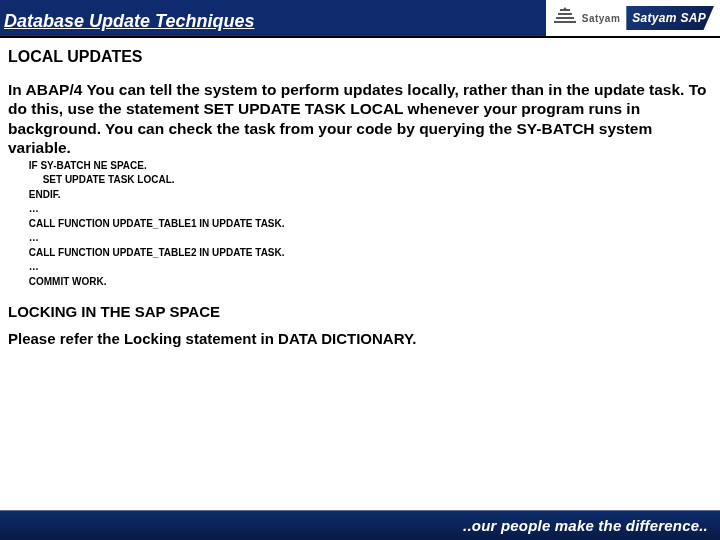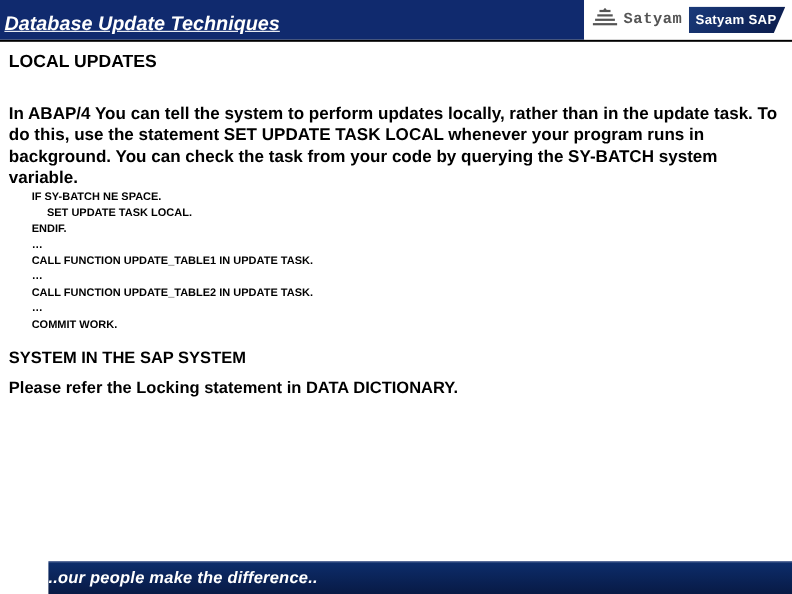--- a/index.html
+++ b/index.html
@@ -36,47 +36,47 @@
     padding: 0 6px;
     gap: 6px;
   }
   .satyam-logo {
     display: flex;
     align-items: center;
     gap: 4px;
   }
   .satyam-mark svg { display: block; }
   .satyam-text {
-    font-size: 14px;
+    font-size: 10px;
     font-weight: bold;
     color: #555;
     letter-spacing: 0.5px;
-    font-family: Liberation Mono, monospace;
   }
   .sap-logo {
     display: flex;
     align-items: center;
     height: 26px;
   }
   .sap-box {
     background: linear-gradient(135deg, #1a3a7a 0%, #0a1a4a 100%);
     color: #fff;
     font-weight: bold;
+    font-style: italic;
     font-size: 12px;
     padding: 5px 8px 5px 6px;
     letter-spacing: 0.3px;
     clip-path: polygon(0 0, 100% 0, 88% 100%, 0 100%);
   }
   .content {
     padding: 6px 8px 0 8px;
   }
   .subheading {
     font-size: 16px;
     font-weight: bold;
-    margin: 4px 0 28px 0;
+    margin: 4px 0 14px 0;
   }
   .para {
     font-size: 15.5px;
     font-weight: bold;
     line-height: 1.25;
     margin-bottom: 1px;
   }
   .code-block {
     font-size: 10px;
     font-weight: bold;
@@ -96,24 +96,24 @@
     font-weight: bold;
   }
   .footer {
     position: absolute;
     bottom: 0;
     left: 0;
     right: 0;
     height: 30px;
     background: linear-gradient(#0d2d6b, #081a45);
     display: flex;
+    justify-content: flex-end;
     align-items: center;
     padding-right: 12px;
     border-top: 1px solid #5a6d9a;
-    margin-left: 44px;
   }
   .footer-text {
     color: #fff;
     font-style: italic;
     font-size: 15px;
     font-weight: bold;
     letter-spacing: 0.2px;
   }
 </style>
 </head>
@@ -147,19 +147,19 @@
   <div class="para">In ABAP/4 You can tell the system to perform updates locally, rather than in the update task. To do this, use the statement  SET UPDATE TASK LOCAL whenever your program runs in background. You can check the task from your code by querying the SY-BATCH system variable.</div>
   <div class="code-block"> IF SY-BATCH NE SPACE.
       SET UPDATE TASK LOCAL.
  ENDIF.
  …
  CALL FUNCTION UPDATE_TABLE1 IN UPDATE TASK.
  …
  CALL FUNCTION UPDATE_TABLE2 IN UPDATE TASK.
  …
  COMMIT WORK.</div>
-  <div class="subheading2">SYSTEM IN THE SAP SYSTEM</div>
+  <div class="subheading2">LOCKING IN THE SAP SPACE</div>
   <div class="refer">Please refer the Locking statement in DATA DICTIONARY.</div>
 </div>
 
 <div class="footer">
   <span class="footer-text">..our people make the difference..</span>
 </div>
 
 </body></html>

